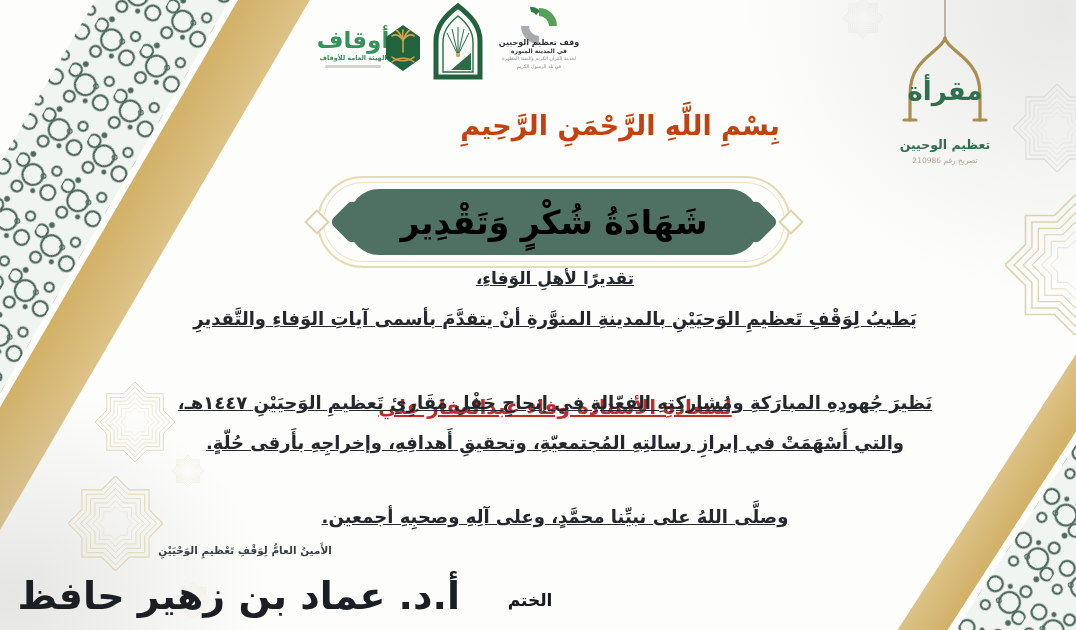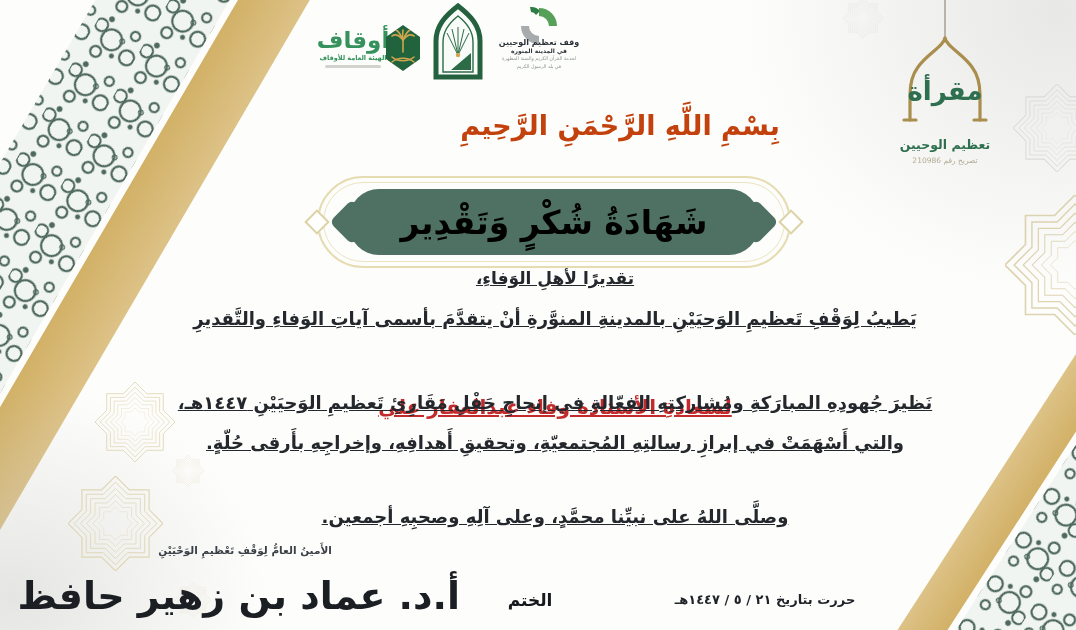--- a/index.html
+++ b/index.html
@@ -233,15 +233,14 @@
   <p class="row r2" dir="rtl">يَطيبُ لِوَقْفِ تَعظيمِ الوَحيَيْنِ بالمدينةِ المنوَّرةِ أنْ يتقدَّمَ بأسمى آياتِ الوَفاءِ والتَّقديرِ</p>
   <p class="row r3" dir="rtl">لسعادةِ الأستاذة وفاء عبدالغفار علي</p>
   <p class="row r4" dir="rtl">نَظيرَ جُهودِهِ المبارَكةِ ومُشاركتِهِ الفعّالةِ في إنجاحِ حَفْلِ مَقَارِئِ تَعظيمِ الوَحيَيْنِ ١٤٤٧هـ،</p>
   <p class="row r5" dir="rtl">والتي أَسْهَمَتْ في إبرازِ رسالتِهِ المُجتمعيّةِ، وتحقيقِ أَهدافِهِ، وإخراجِهِ بأَرقى حُلّةٍ.</p>
   <p class="row r7" dir="rtl">وصلَّى اللهُ على نبيِّنا محمَّدٍ، وعلى آلِهِ وصحبِهِ أجمعين.</p>
 
   
   <div class="abs sec-title" dir="rtl">الأَمينُ العامُّ لِوَقْفِ تَعْظيمِ الوَحْيَيْنِ</div>
   <div class="abs sig-name" dir="rtl">أ.د. عماد بن زهير حافظ</div>
   <div class="abs seal" dir="rtl">الختم</div>
-  <div class="abs dateline" dir="rtl">حررت بتاريخ ٢١ / ٥ / ١٤٤٧هـ</div>
 
 </div>
 
 </body></html>

